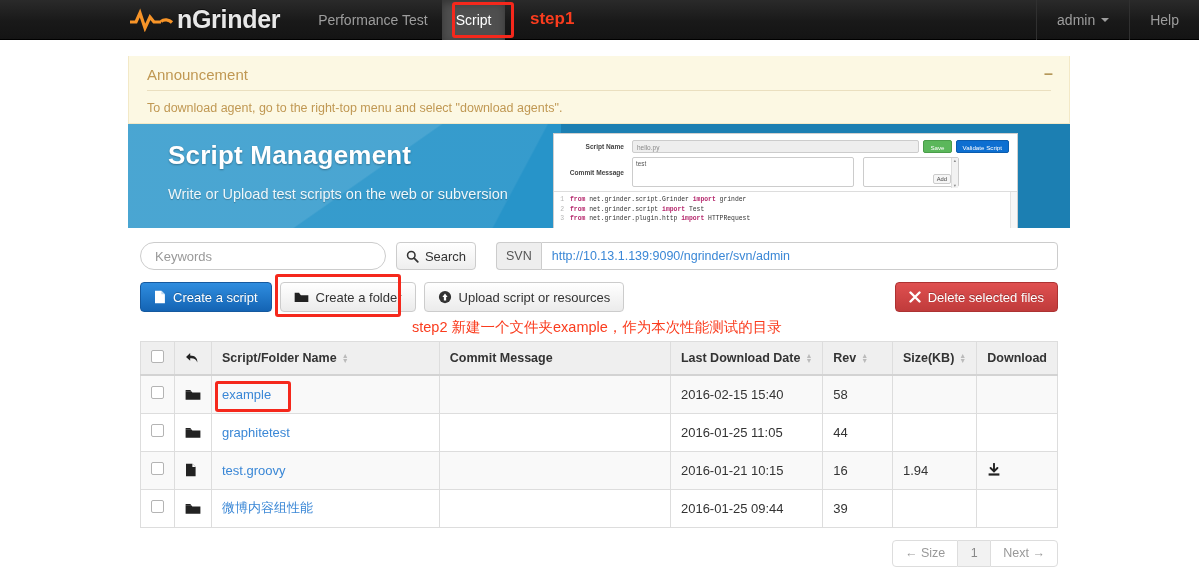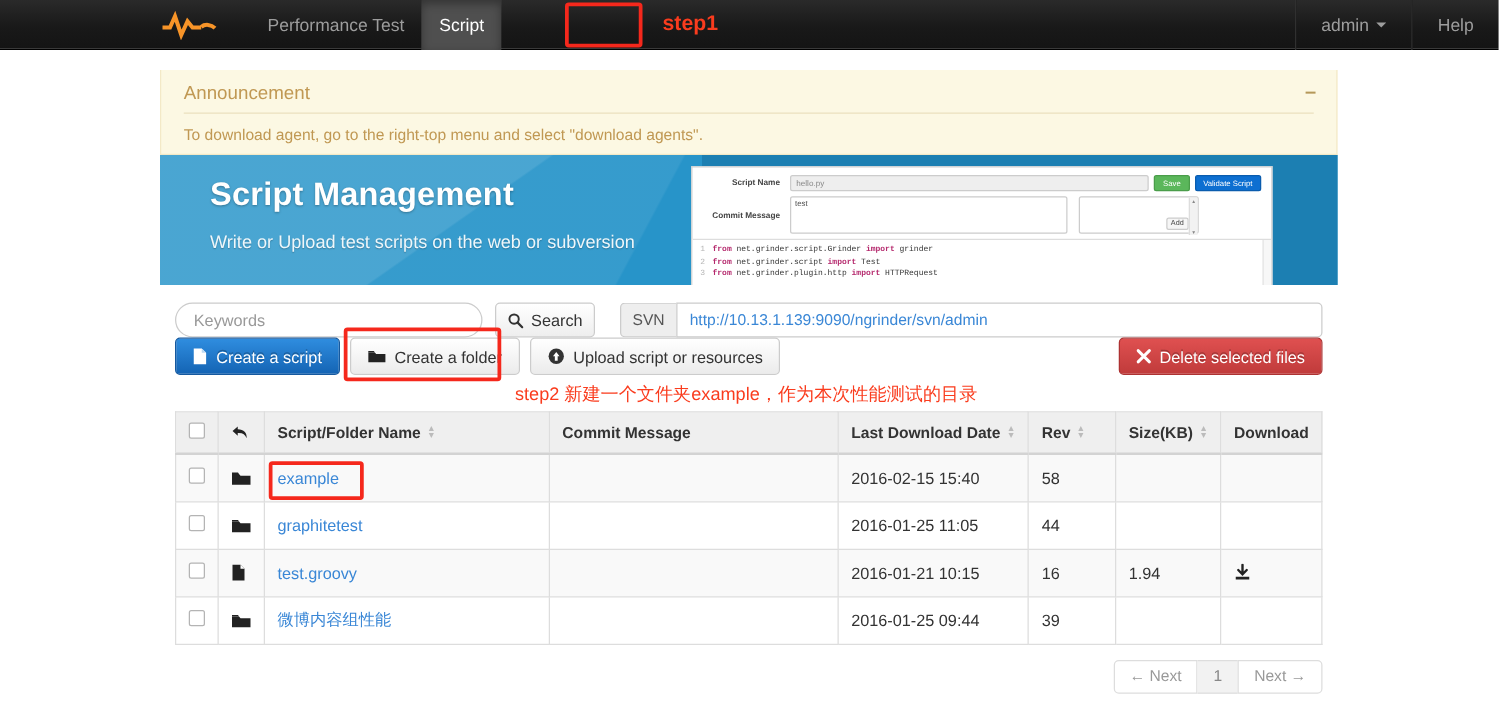--- a/index.html
+++ b/index.html
@@ -163,21 +163,21 @@
     border-radius: 4px 0 0 4px; background: #eeeeee;
     display: flex; align-items: center; padding: 0 9px; font-size: 12.5px; color: #555;
   }
   .svn-url {
     height: 28px; flex: 1; border: 1px solid #ccc; border-radius: 0 4px 4px 0;
     background: #fff; display: flex; align-items: center; padding: 0 10px;
     font-size: 12.5px; color: #3a87d6;
   }
 
   
-  .btn-row { display: flex; align-items: center; margin-top: 0; position: relative; }
+  .btn-row { display: flex; align-items: center; margin-top: 12px; position: relative; }
   .btn {
     height: 30px; border-radius: 4px; display: flex; align-items: center;
     gap: 7px; padding: 0 13px; font-size: 13px; white-space: nowrap;
   }
   .btn-primary {
     background: linear-gradient(to bottom,#2f8ddf,#1464b4); border: 1px solid #15599f;
     color: #fff; text-shadow: 0 -1px 0 rgba(0,0,0,.25);
   }
   .btn-default {
     background: linear-gradient(to bottom,#ffffff,#ebebeb); border: 1px solid #cccccc; color: #333;
@@ -255,20 +255,21 @@
 
   <div class="navbar">
     <div class="nav-left">
       <div class="brand">
         <span>
           <svg class="brand-logo" width="48" height="24" viewBox="0 0 48 24">
             <path d="M2,14 L8,14 L12,5 L17,20 L22,9 L26,14 L33,14" fill="none" stroke="#f79428" stroke-width="3.2" stroke-linejoin="miter"></path>
             <path d="M33,13.5 C36,11 41,11.5 44,14.5" fill="none" stroke="#f79428" stroke-width="3.2"></path>
           </svg>
         </span>
+        <span class="brand-text">nGrinder</span>
       </div>
       <div class="nav-item">Performance Test</div>
       <div class="nav-item active">Script</div>
     </div>
     <div class="nav-highlight-box"></div>
     <div class="step1-label">step1</div>
 
     <div class="nav-right">
       <div class="nav-sep"></div>
       <div class="nav-item">
@@ -542,20 +543,20 @@
             <td class="col-size"></td>
             <td class="col-dl"></td>
           </tr>
 
         </tbody>
       </table>
     </div>
 
     <div class="pager-row">
       <div class="pager">
-        <div class="pg">← Next</div>
+        <div class="pg">← Size</div>
         <div class="pg current">1</div>
         <div class="pg">Next →</div>
       </div>
     </div>
 
   </div>
 </div>
 
 </body></html>

